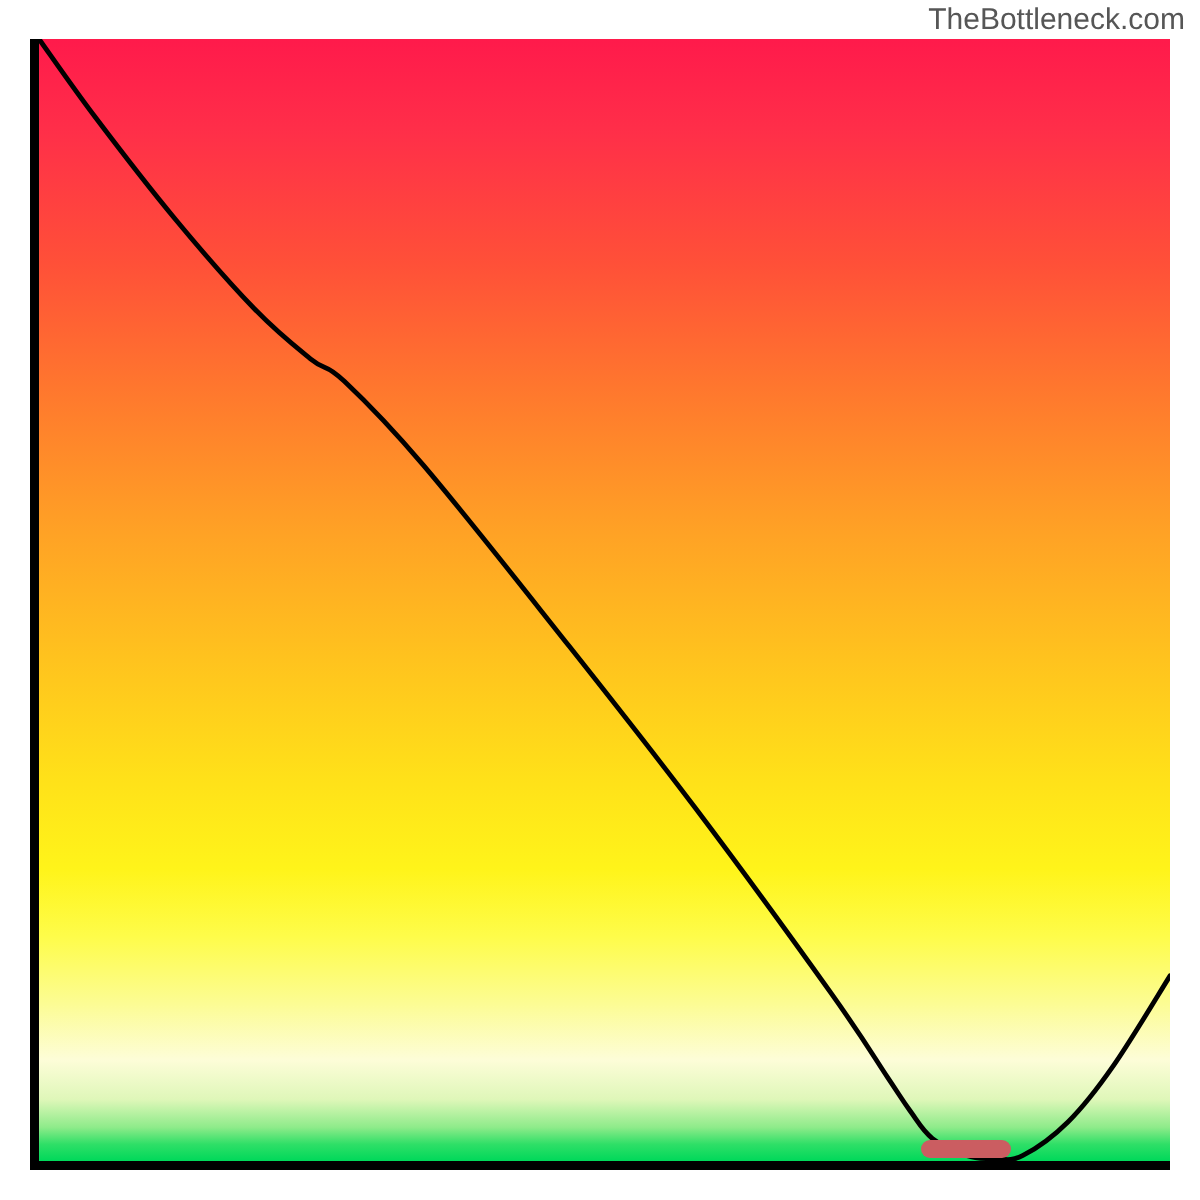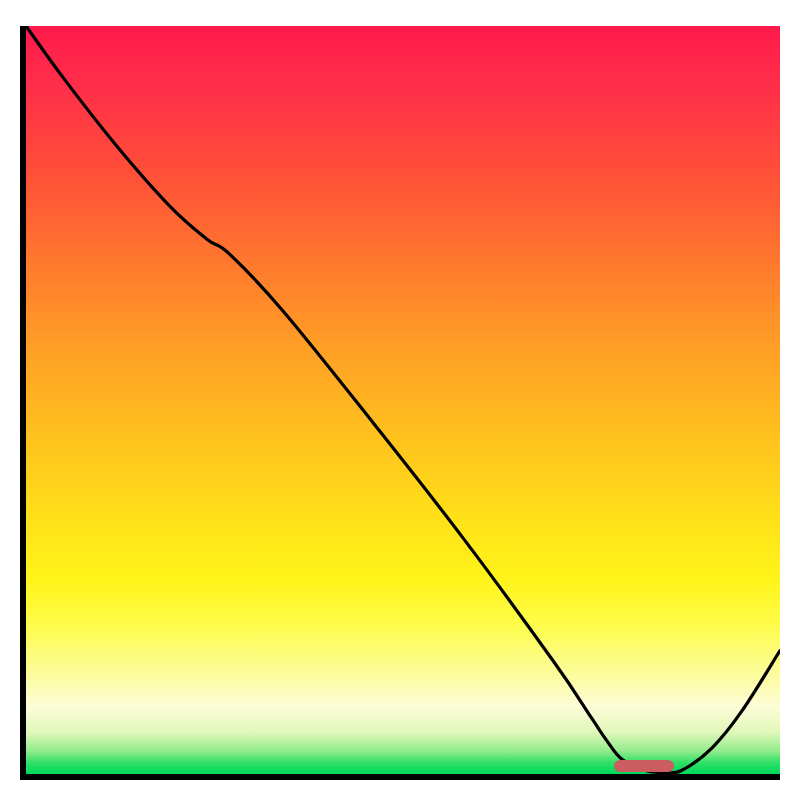--- a/index.html
+++ b/index.html
@@ -54,20 +54,21 @@
     position: absolute;
     height: 12px;
     border-radius: 6px;
     background: #cb5d61;
   }
 </style>
 </head>
 <body>
 
 <div class="wrap">
+  <div class="attribution">TheBottleneck.com</div>
 
   <div class="plot">
     <div class="gradient"></div>
 
     <svg class="curve" viewBox="0 0 754 748" preserveAspectRatio="none">
       <path id="curve-path" d="M 0.00 0.00 C 6.79 9.42, 21.41 30.82, 37.70 52.36 C 53.99 73.90, 71.48 96.79, 90.48 119.68 C 109.48 142.57, 126.97 162.69, 143.26 179.52 C 159.55 196.35, 170.10 204.43, 180.96 213.18 C 191.82 221.93, 190.01 215.35, 203.58 228.14 C 217.15 240.93, 230.57 253.95, 256.36 284.24 C 282.15 314.53, 314.27 355.37, 346.84 396.44 C 379.41 437.51, 404.75 469.30, 437.32 512.38 C 469.89 555.46, 504.73 603.49, 527.80 635.80 C 550.87 668.11, 556.00 677.76, 565.50 691.90 C 575.00 706.04, 575.15 706.93, 580.58 714.34 C 586.01 721.75, 588.87 727.65, 595.66 733.04 C 602.45 738.43, 610.82 741.84, 618.28 744.26 C 625.74 746.68, 630.34 746.50, 637.13 746.50 C 643.92 746.50, 647.16 748.70, 655.98 744.26 C 664.80 739.82, 675.28 732.59, 686.14 721.82 C 697.00 711.05, 704.09 701.92, 716.30 684.42 C 728.51 666.92, 747.21 635.35, 754.00 624.58" fill="none" stroke="#000000" stroke-width="3.2" stroke-linecap="round" stroke-linejoin="round"></path>
     </svg>
 
     <div id="marker" class="marker" style="left: 588.12px; width: 60.32px; bottom: 2px; background: rgb(203, 93, 97);"></div>
   </div>

